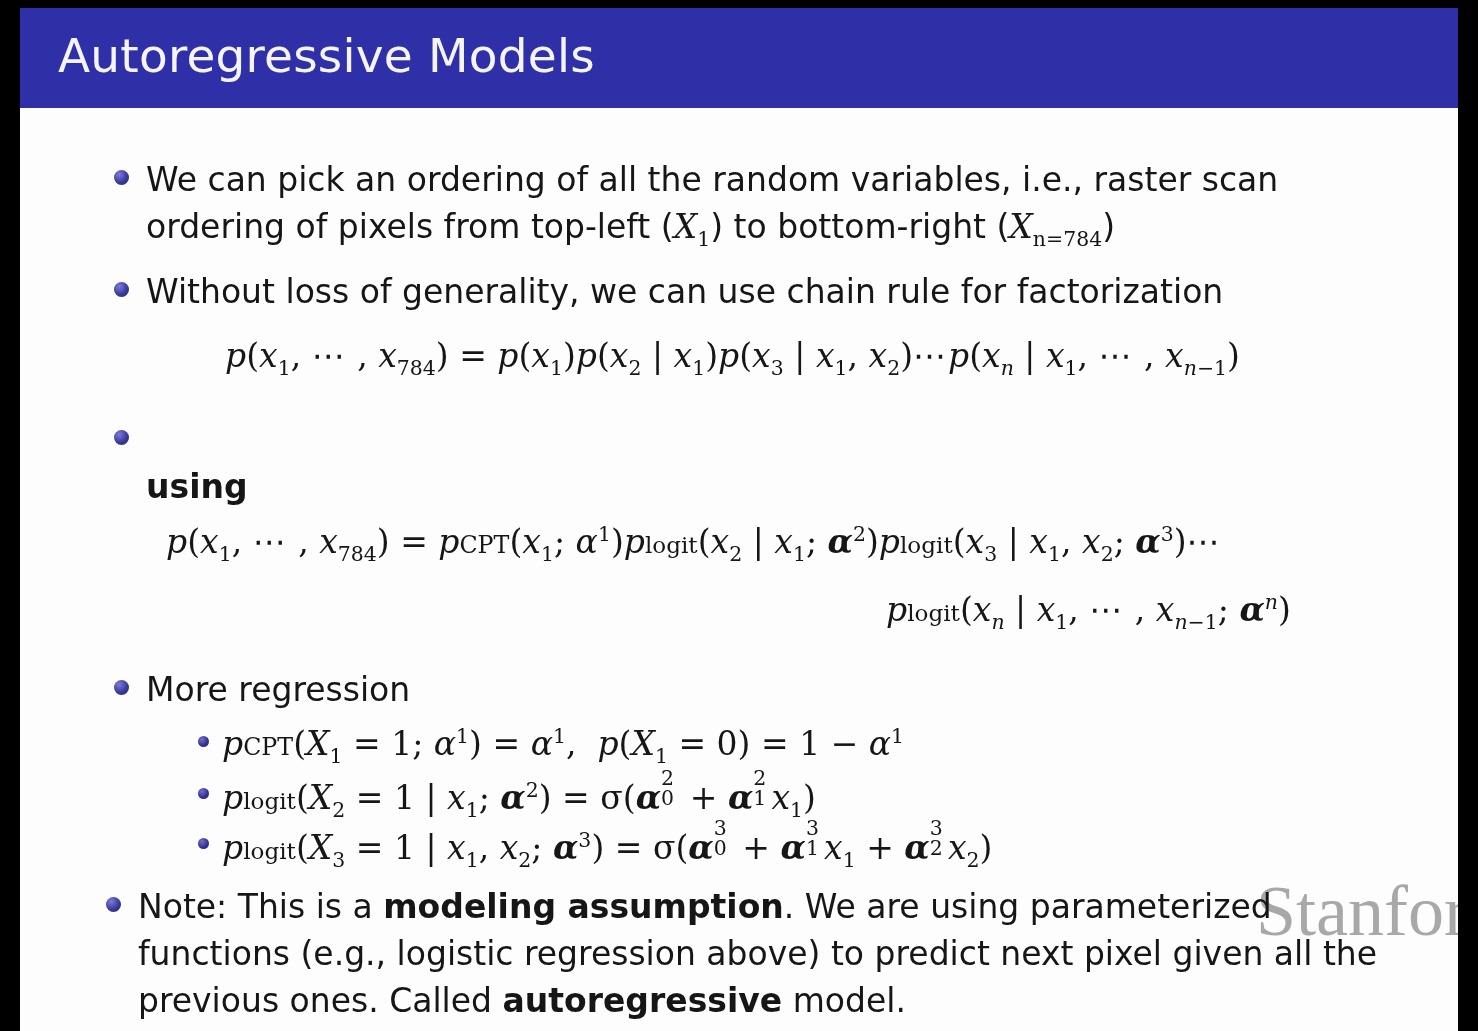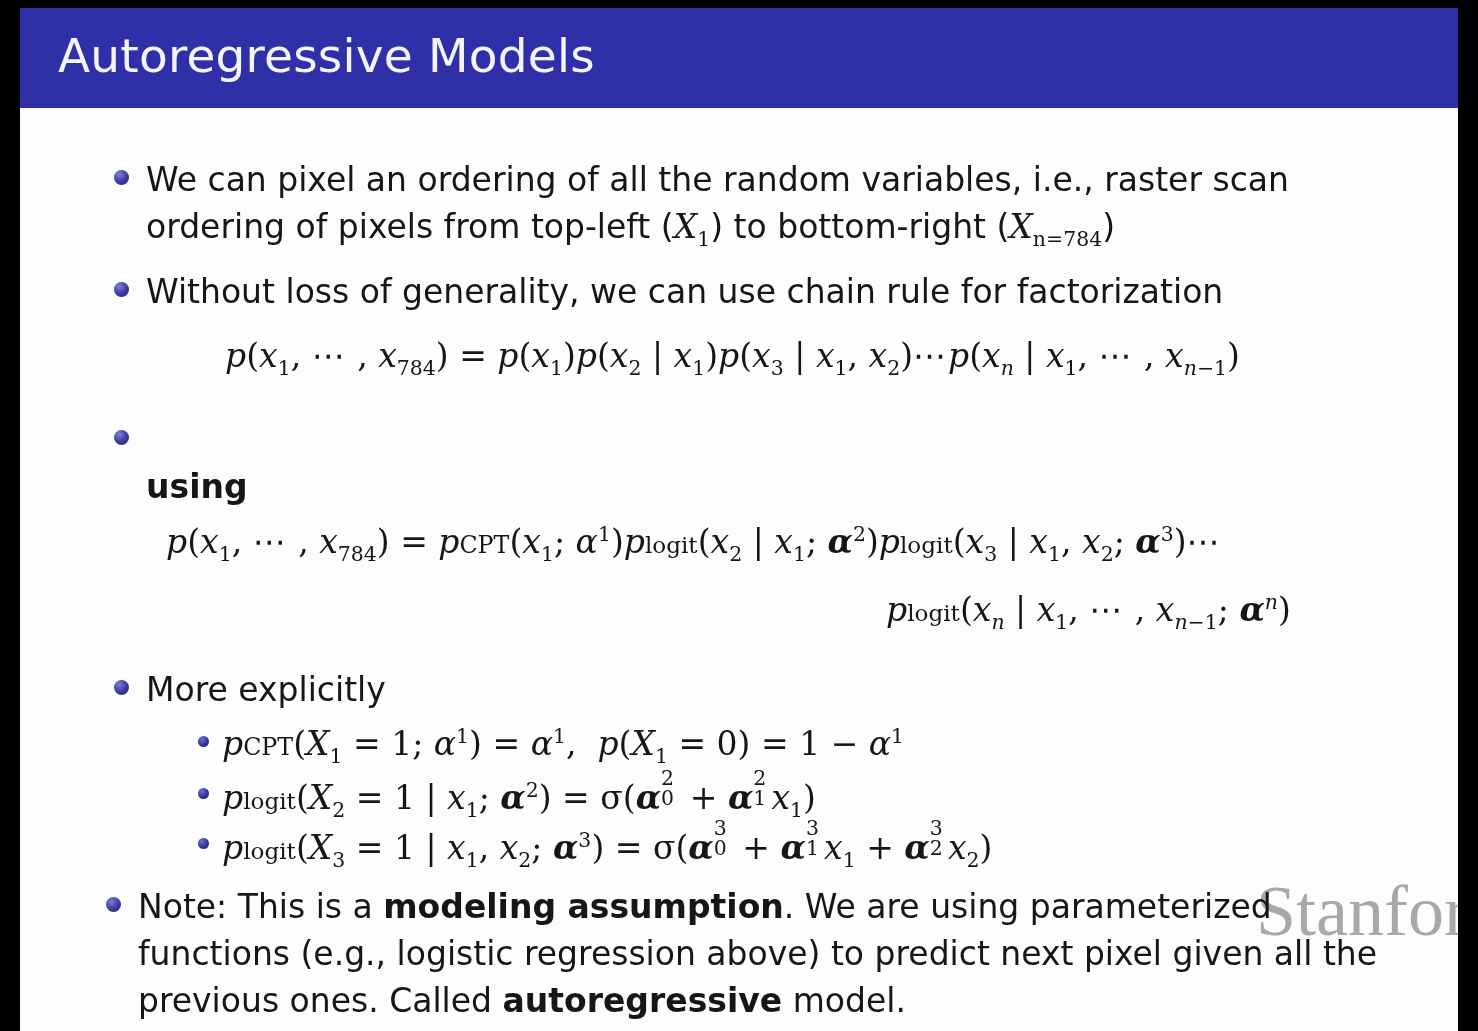--- a/index.html
+++ b/index.html
@@ -159,21 +159,21 @@
     <div id="title-text">Autoregressive Models</div>
   </div>
 
   <div id="slide-body">
 
     <div id="watermark">Stanfor</div>
 
     <div class="bullet-row" style="left:94px; top:48px; width:1320px;">
       <div class="bullet-dot"></div>
       <div class="bullet-text">
-        <span>We can pixel an ordering of all the random variables, i.e., raster scan</span><br>
+        <span>We can pick an ordering of all the random variables, i.e., raster scan</span><br>
         <span>ordering of pixels from top-left (</span><span class="math" style="position:relative;font-size:33px;"><i>X</i><sub>1</sub></span><span>) to bottom-right (</span><span class="math" style="position:relative;font-size:33px;"><i>X</i><sub>n=784</sub></span><span>)</span>
       </div>
     </div>
 
     <div class="bullet-row" style="left:94px; top:160px; width:1320px;">
       <div class="bullet-dot"></div>
       <div class="bullet-text">Without loss of generality, we can use chain rule for factorization</div>
     </div>
 
     <div class="math" style="left:205px; top:228px;">
@@ -195,21 +195,21 @@
       <span class="op">=</span>
       <i>p</i><span class="smallcaps" style="font-size:0.72em;">CPT</span><span class="op">(</span><i>x</i><sub>1</sub><span class="op">;</span> <span class="thin">α</span><sup>1</sup><span class="op">)</span><i>p</i><span class="mroman" style="font-size:0.70em;">logit</span><span class="op">(</span><i>x</i><sub>2</sub> <span class="op">|</span> <i>x</i><sub>1</sub><span class="op">;</span> <span class="vecbold">α</span><sup>2</sup><span class="op">)</span><i>p</i><span class="mroman" style="font-size:0.70em;">logit</span><span class="op">(</span><i>x</i><sub>3</sub> <span class="op">|</span> <i>x</i><sub>1</sub><span class="op">,</span> <i>x</i><sub>2</sub><span class="op">;</span> <span class="vecbold">α</span><sup>3</sup><span class="op">)</span><span class="dots">⋯</span>
     </div>
 
     <div class="math" style="left:866px; top:482px;">
       <i>p</i><span class="mroman" style="font-size:0.70em;">logit</span><span class="op">(</span><i>x</i><sub><i>n</i></sub> <span class="op">|</span> <i>x</i><sub>1</sub><span class="op">,</span> <span class="dots">⋯</span> <span class="op">,</span> <i>x</i><sub><i>n</i>−1</sub><span class="op">;</span> <span class="vecbold">α</span><sup><i>n</i></sup><span class="op">)</span>
     </div>
 
     <div class="bullet-row" style="left:94px; top:558px; width:900px;">
       <div class="bullet-dot"></div>
-      <div class="bullet-text">More explicitly</div>
+      <div class="bullet-text">More regression</div>
     </div>
 
     <div class="bullet-row" style="left:178px; top:616px; width:1100px;">
       <div class="bullet-dot sub"></div>
       <div class="math" style="position:relative;left:0;top:0;">
         <i>p</i><span class="smallcaps" style="font-size:0.72em;">CPT</span><span class="op">(</span><i>X</i><sub>1</sub> <span class="op">=</span> <span class="op">1</span><span class="op">;</span> <span class="thin">α</span><sup>1</sup><span class="op">)</span> <span class="op">=</span> <span class="thin">α</span><sup>1</sup><span class="op">,</span>&nbsp; <i>p</i><span class="op">(</span><i>X</i><sub>1</sub> <span class="op">=</span> <span class="op">0</span><span class="op">)</span> <span class="op">=</span> <span class="op">1</span> <span class="op">−</span> <span class="thin">α</span><sup>1</sup>
       </div>
     </div>
 
     <div class="bullet-row" style="left:178px; top:668px; width:1100px;">

